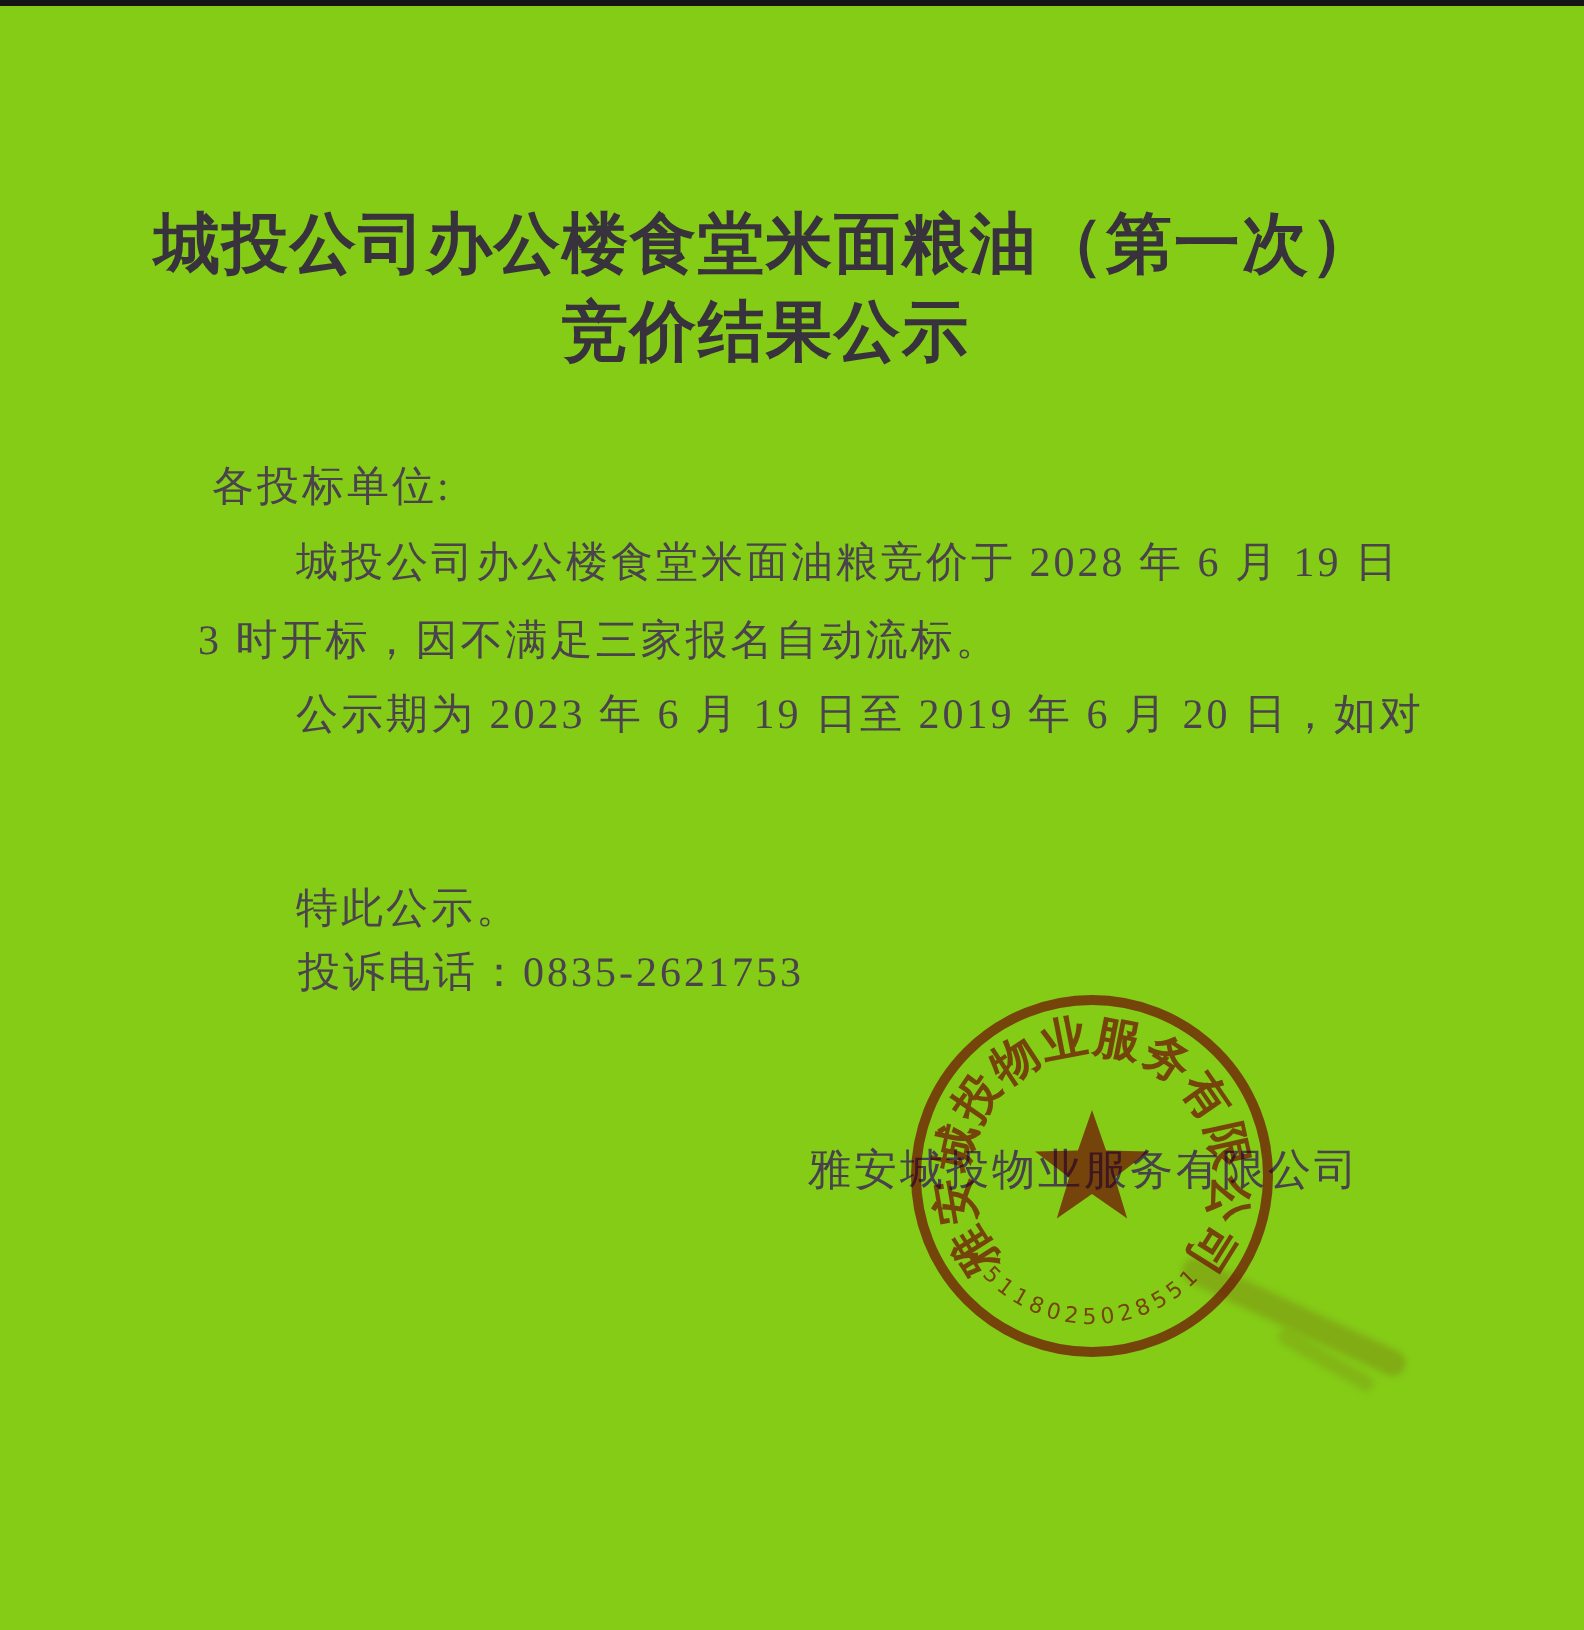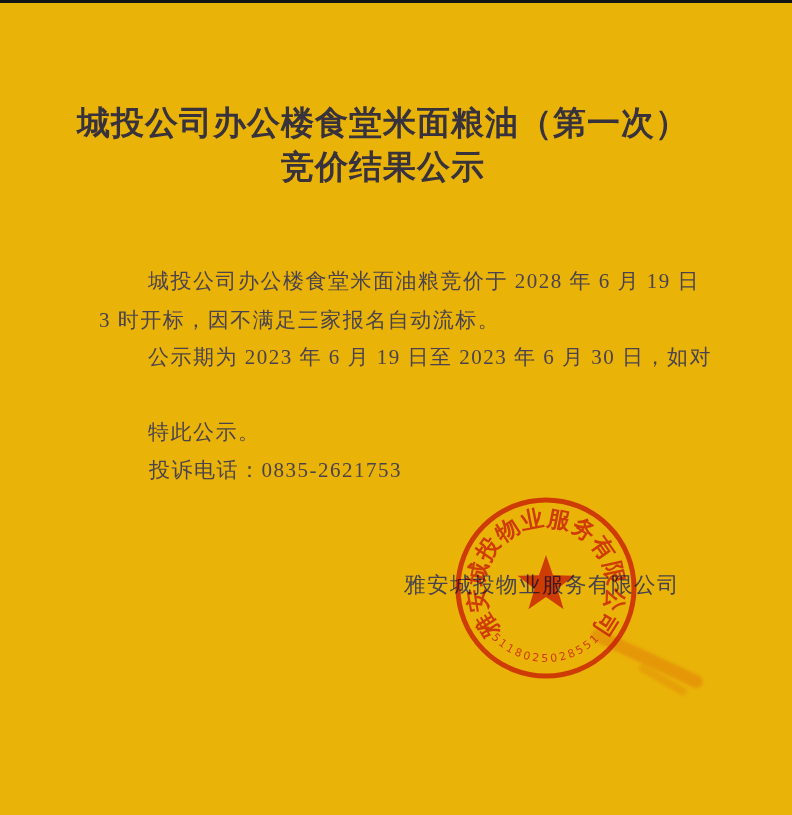--- a/index.html
+++ b/index.html
@@ -1,19 +1,19 @@
 <!DOCTYPE html>
 <html><head>
 <meta charset="utf-8">
 <style>
   html,body{margin:0;padding:0;background:#ffffff;}
   .page{
     position:relative;
     width:792px;height:815px;
-    background:#eab308;
+    background:#84cc16;
     overflow:hidden;
     font-family:"Liberation Serif","DejaVu Serif",serif;
   }
   .scan-top-line{
     position:absolute;top:0;left:0;width:792px;height:3px;
     background:#151515;
   }
   .doc-title{
     position:absolute;top:101px;left:0;width:100%;
     transform:translateX(-13px);
@@ -30,22 +30,22 @@
     line-height:28px;
     color:#4a434d;
     letter-spacing:1.5px;
     white-space:nowrap;
   }
   .l1{top:229px;left:106px;}
   .l2{top:267px;left:148px;}
   .l3{top:306px;left:99px;}
   .l4{top:343px;left:148px;}
   .l5{top:381px;left:98px;}
-  .l6{top:418px;left:148px;}
-  .l7{top:456px;left:149px;}
+  .l6{top:440px;left:148px;}
+  .l7{top:472px;left:149px;}
   .sig-company{
     position:absolute;top:570px;left:404px;
     font-size:21.5px;color:#48424c;letter-spacing:1.5px;white-space:nowrap;
   }
   .sig-date{
     position:absolute;top:609px;left:448px;
     font-size:21.5px;color:#48424c;letter-spacing:1.5px;white-space:nowrap;
   }
   .seal{
     position:absolute;top:468px;left:426px;
@@ -77,23 +77,24 @@
 
 <div class="page">
 
   <div class="scan-top-line"></div>
 
   <div class="doc-title">
     <div>城投公司办公楼食堂米面粮油（第一次）</div>
     <div>竞价结果公示</div>
   </div>
 
+  <div class="body-line l1">各投标单位:</div>
   <div class="body-line l2">城投公司办公楼食堂米面油粮竞价于 2028 年 6 月 19 日</div>
   <div class="body-line l3">3 时开标，因不满足三家报名自动流标。</div>
-  <div class="body-line l4">公示期为 2023 年 6 月 19 日至 2023 年 6 月 30 日，如对</div>
+  <div class="body-line l4">公示期为 2023 年 6 月 19 日至 2019 年 6 月 20 日，如对</div>
   <div class="body-line l6">特此公示。</div>
   <div class="body-line l7">投诉电话：0835-2621753</div>
 
   <div class="sig-company">雅安城投物业服务有限公司</div>
 
   <svg class="seal" viewBox="0 0 240 240" xmlns="http://www.w3.org/2000/svg">
     <defs>
       <path id="sealTextArc" d="M 69.2 155.6 A 62 62 0 1 1 170.8 155.6" fill="none"></path>
       <path id="sealNumArc" d="M 63.3 167.6 A 74 74 0 0 0 176.7 167.6" fill="none"></path>
     </defs>

